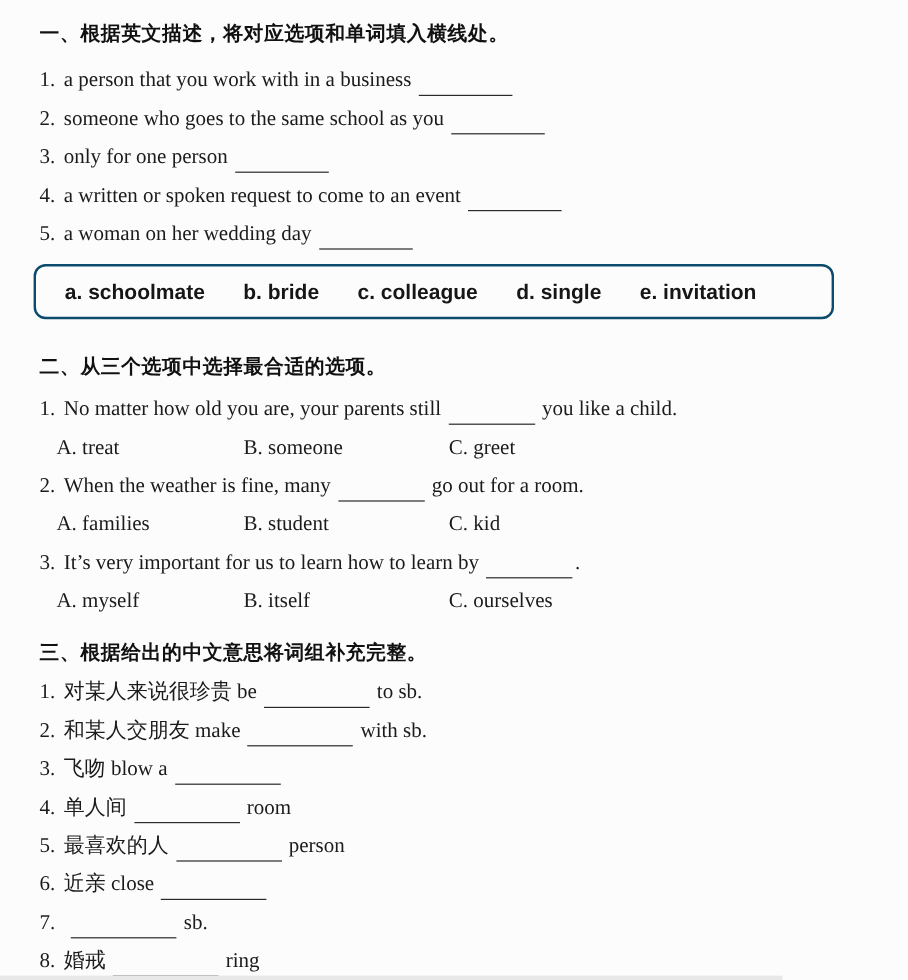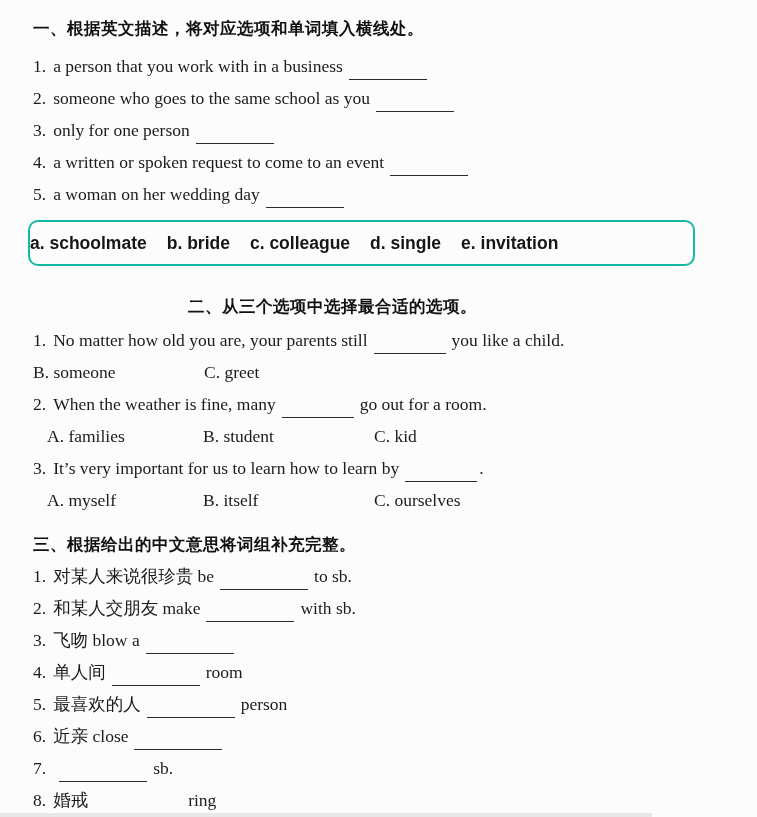--- a/index.html
+++ b/index.html
@@ -19,21 +19,21 @@
   .heading {
     font-family: "Liberation Sans", sans-serif;
     font-weight: bold;
     font-size: 16.5px;
     line-height: 24px;
     height: 24px;
     color: #111;
     letter-spacing: 0.5px;
   }
   .h1 { margin: 0 0 10px 0; }
-  .h2 { margin: 28px 0 6px 0; text-align: center; }
+  .h2 { margin: 28px 0 6px 0; }
   .h3 { margin: 16px 0 4px 0; }
   .row {
     height: 32px;
     display: flex;
     align-items: center;
     font-size: 17.5px;
     white-space: nowrap;
   }
   .num { margin-right: 7px; }
   .blank {
@@ -46,25 +46,26 @@
   .blank.w1 { width: 78px; }
   .blank.w2 { width: 72px; }
   .blank.w3 { width: 88px; }
   .blank.tight-right { margin-right: 2px; }
   .word-bank {
     margin-top: 10px;
     margin-left: -5px;
     width: 667px;
     height: 46px;
     box-sizing: border-box;
-    border: 2px solid #14b8a6;
+    border: 2px solid #0c4a6e;
     border-radius: 10px;
     display: flex;
     align-items: center;
-    gap: 20px;
+    gap: 32px;
+    padding-left: 24px;
     font-family: "Liberation Sans", sans-serif;
     font-weight: 600;
     font-size: 17.5px;
     color: #161616;
   }
   .opt-row { }
   .opt-a { margin-left: 14px; width: 156px; }
   .opt-b { width: 171px; }
   .opt-c { }
   .bottom-strip {
@@ -117,20 +118,21 @@
 
   <div class="heading h2">二、从三个选项中选择最合适的选项。</div>
 
   <div class="row">
     <span class="num">1.</span>
     <span>No matter how old you are, your parents still</span>
     <span class="blank w2"></span>
     <span>you like a child.</span>
   </div>
   <div class="row opt-row">
+    <span class="opt-a">A. treat</span>
     <span class="opt-b">B. someone</span>
     <span class="opt-c">C. greet</span>
   </div>
 
   <div class="row">
     <span class="num">2.</span>
     <span>When the weather is fine, many</span>
     <span class="blank w2"></span>
     <span>go out for a room.</span>
   </div>

